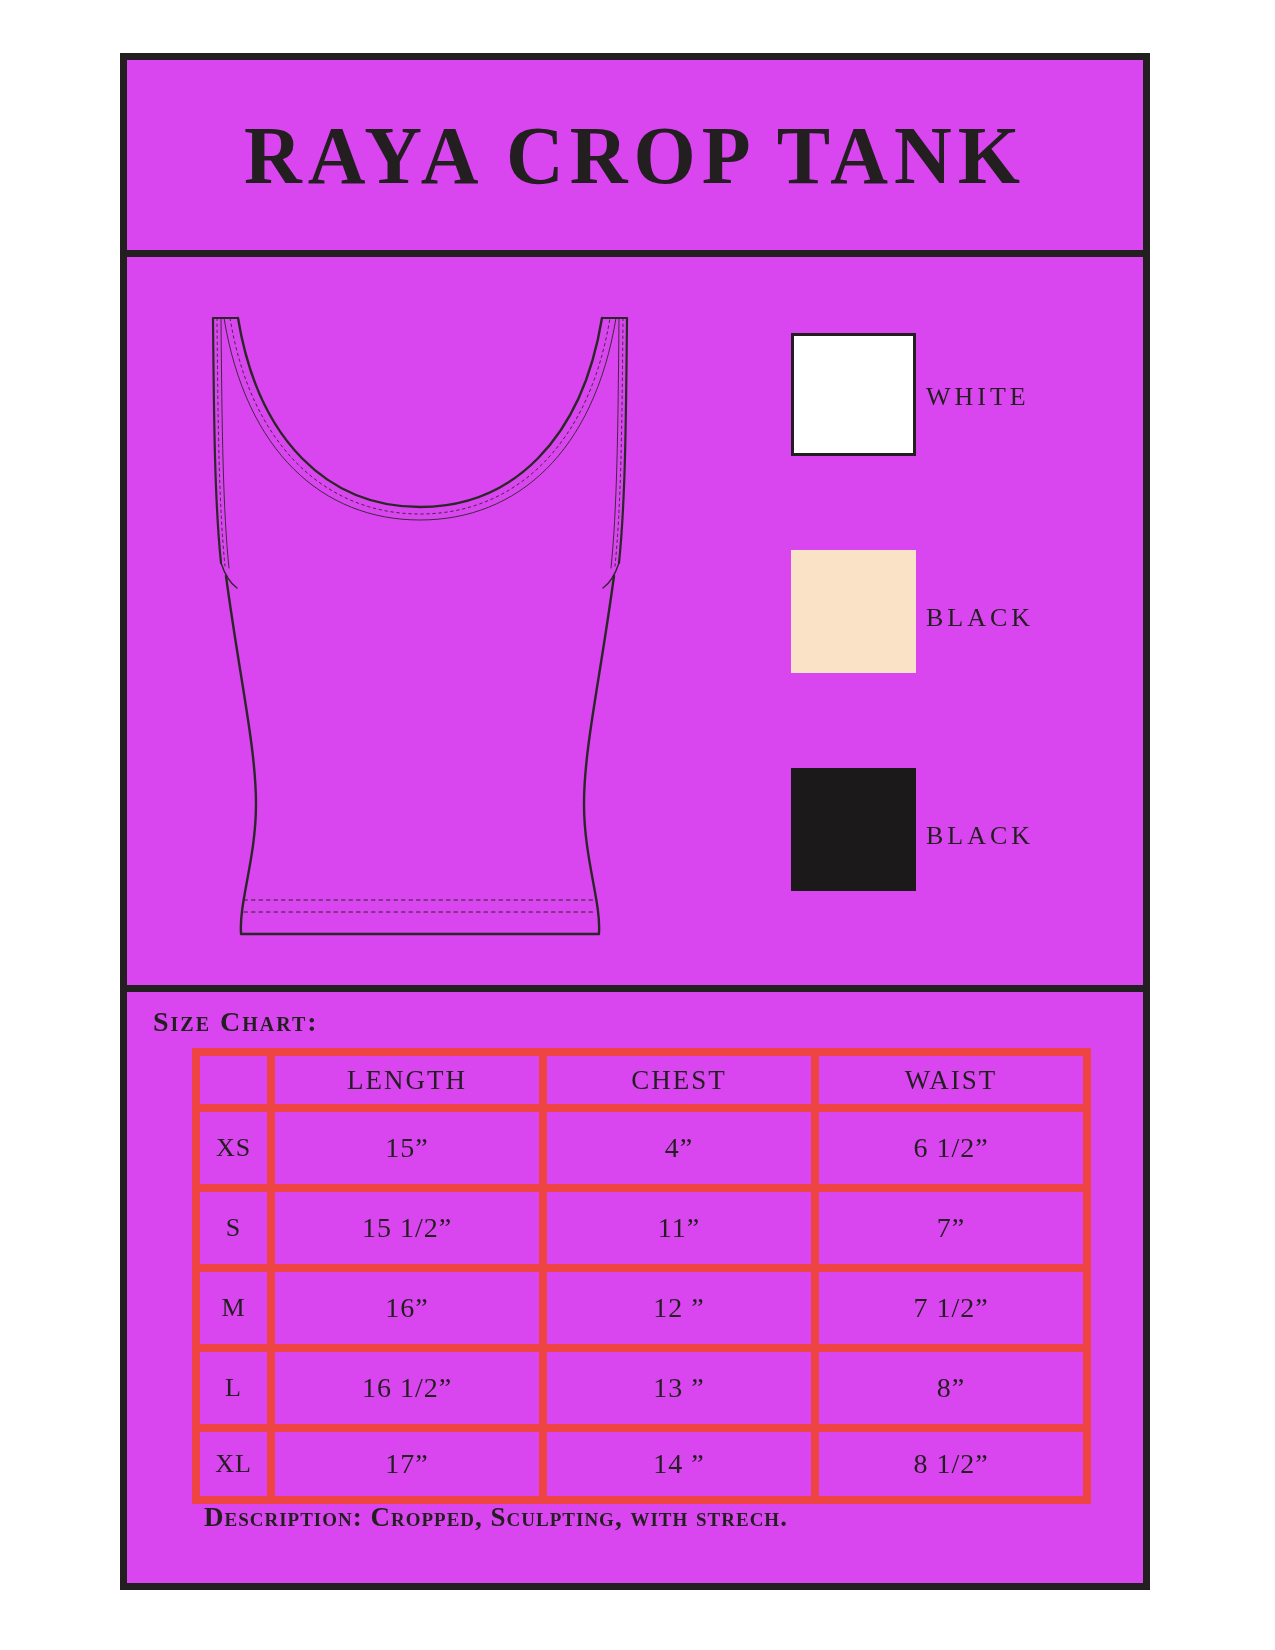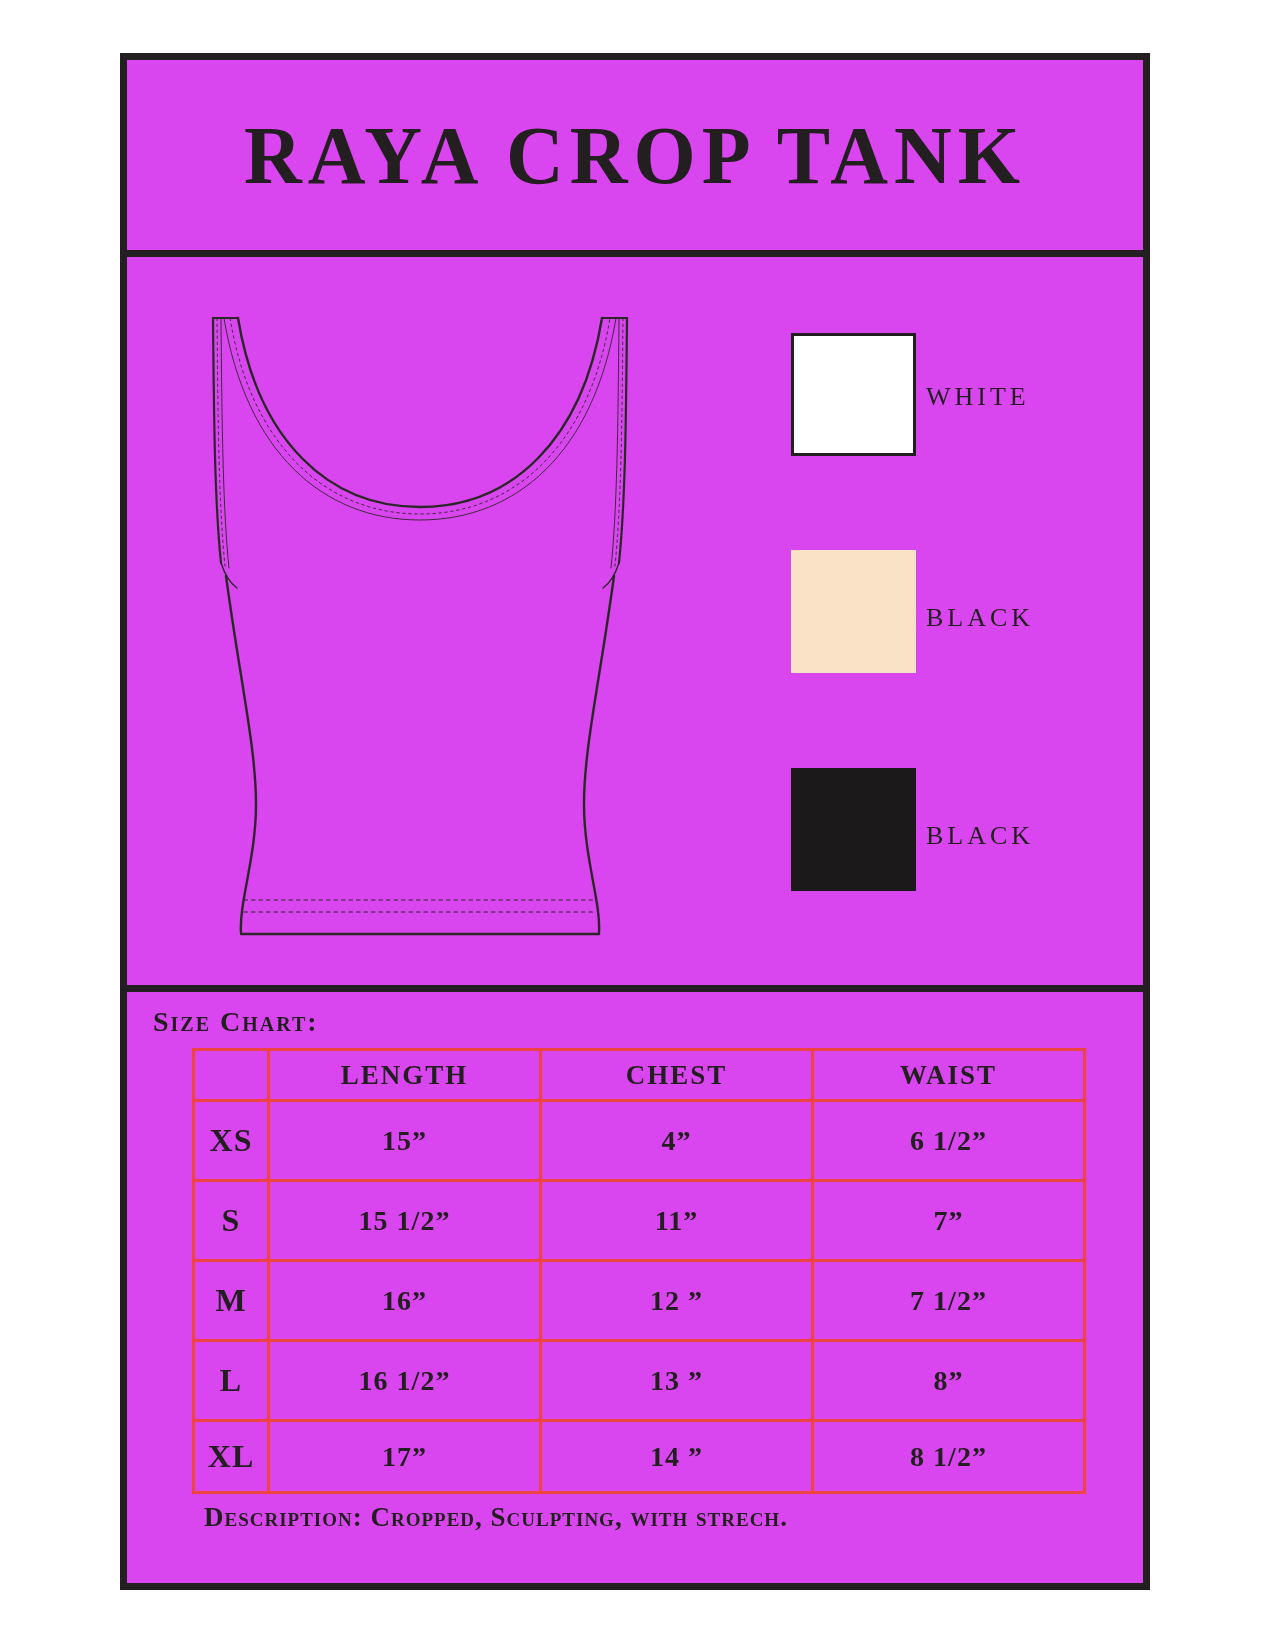--- a/index.html
+++ b/index.html
@@ -32,26 +32,26 @@
   
   #size-chart-heading{
     position:absolute;left:145px;top:1006px;font-size:28px;font-weight:bold;
     font-variant:small-caps;letter-spacing:2px;margin-left:8px;
   }
   #size-table{
     position:absolute;left:192px;top:1048px;width:891px;height:442px;
     border-collapse:collapse;table-layout:fixed;
   }
   #size-table th,#size-table td{
-    border:3px solid #ef4444;text-align:center;vertical-align:middle;
-    font-weight:bold;padding:0;
+    border:8px solid #ef4444;text-align:center;vertical-align:middle;
+    font-weight:normal;padding:0;
   }
   #size-table th{font-size:27px;letter-spacing:2px;height:48px;}
   #size-table td{font-size:28px;letter-spacing:1px;}
-  #size-table td.size-cell{font-size:32px;letter-spacing:1px;}
+  #size-table td.size-cell{font-size:26px;letter-spacing:1px;}
   #description-line{
     position:absolute;left:204px;top:1502px;font-size:27px;font-weight:bold;
     font-variant:small-caps;letter-spacing:1px;white-space:nowrap;
   }
 </style>
 </head>
 <body>
 
 <div class="box" id="title-box">
   <div id="page-title">RAYA CROP TANK</div>

